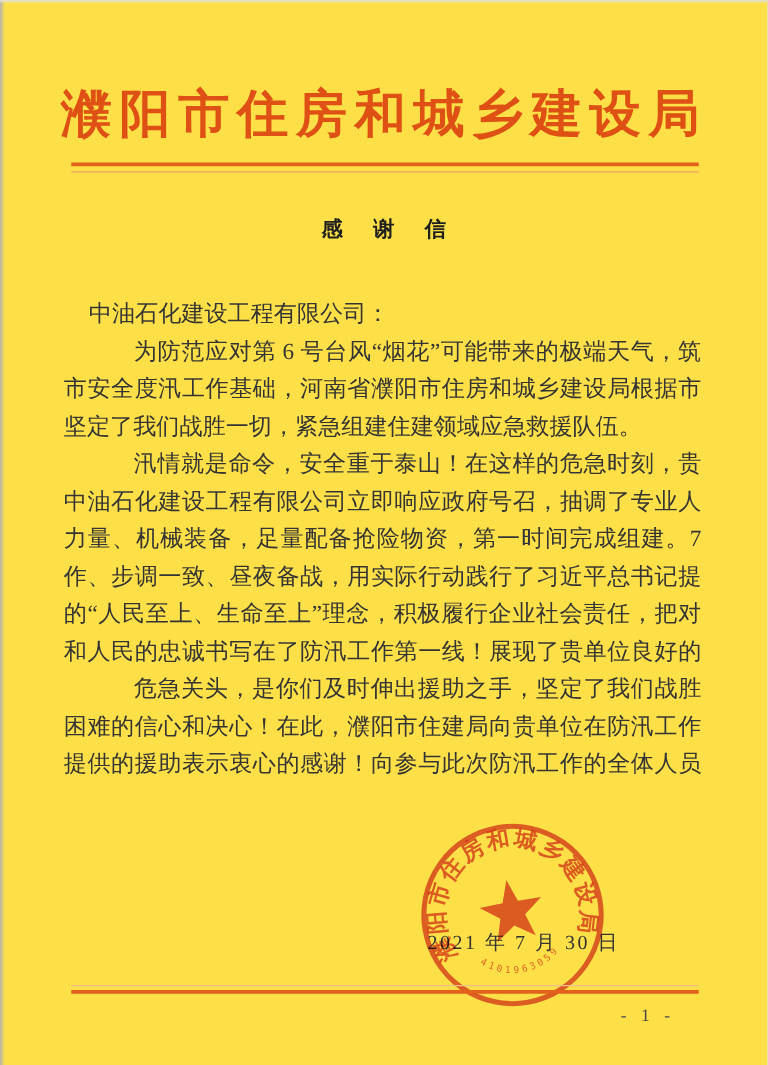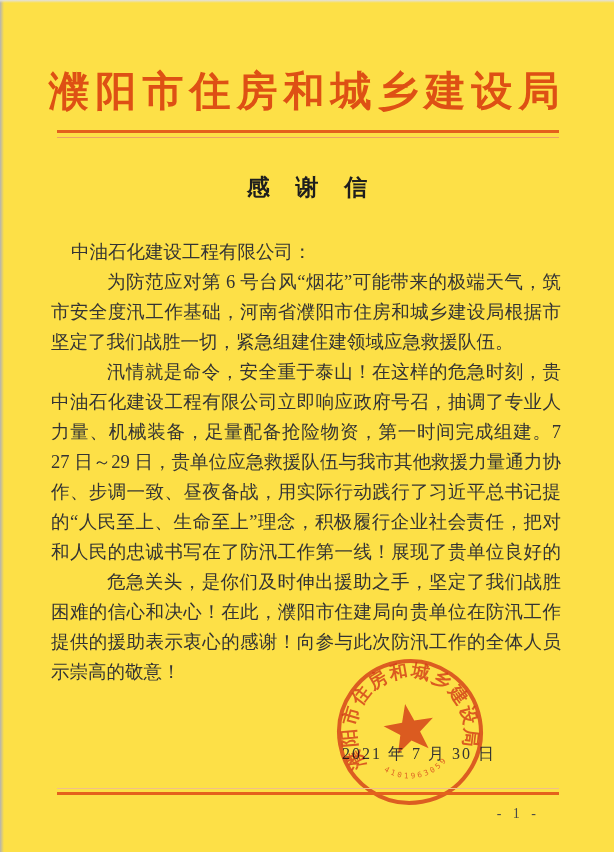--- a/index.html
+++ b/index.html
@@ -30,21 +30,21 @@
   }
   .rule{position:absolute;left:57px;width:502px;}
   .rule-top-thick{top:130px;height:3px;background:#e4611c;}
   .rule-top-thin{top:137px;height:1px;background:#efa265;}
   .rule-bot-thin{top:788px;height:1px;background:#f0c08a;}
   .rule-bot-thick{top:792px;height:3px;background:#e4611c;}
   .letter-title{
     position:absolute;top:172px;left:0;width:100%;
     margin:0;
     text-align:center;
-    font-size:23px;font-weight:bold;
+    font-size:17px;font-weight:bold;
     letter-spacing:10px;text-indent:10px;
     color:#1e1e1e;
   }
   .body-lines{
     position:absolute;left:51px;top:237px;width:510px;
     color:#343434;
   }
   .body-lines .line{
     height:30px;line-height:30px;
     font-size:18.5px;
@@ -93,28 +93,26 @@
   <h1 class="letter-title">感 谢 信</h1>
 
   <div class="body-lines" id="body-lines">
       <div class="line salut">中油石化建设工程有限公司：</div>
       <div class="line just indent">为防范应对第 6 号台风“烟花”可能带来的极端天气，筑牢全</div>
       <div class="line just">市安全度汛工作基础，河南省濮阳市住房和城乡建设局根据市防</div>
       <div class="line">坚定了我们战胜一切，紧急组建住建领域应急救援队伍。</div>
       <div class="line just indent">汛情就是命令，安全重于泰山！在这样的危急时刻，贵单位</div>
       <div class="line just">中油石化建设工程有限公司立即响应政府号召，抽调了专业人员</div>
       <div class="line just">力量、机械装备，足量配备抢险物资，第一时间完成组建。7 月</div>
-      <div class="line just">27 日～29 日，贵单位应急救援队伍与我市其他救援力量通力协</div>
       <div class="line just">作、步调一致、昼夜备战，用实际行动践行了习近平总书记提出</div>
       <div class="line just">的“人民至上、生命至上”理念，积极履行企业社会责任，把对党</div>
       <div class="line just">和人民的忠诚书写在了防汛工作第一线！展现了贵单位良好的企</div>
       <div class="line just indent">危急关头，是你们及时伸出援助之手，坚定了我们战胜一切</div>
       <div class="line just">困难的信心和决心！在此，濮阳市住建局向贵单位在防汛工作中</div>
       <div class="line just">提供的援助表示衷心的感谢！向参与此次防汛工作的全体人员表</div>
-      <div class="line">示崇高的敬意！</div>
     </div>
 
   <div class="letter-date">2021 年 7 月 30 日</div>
 
   <svg class="seal" viewBox="0 0 150 150" aria-hidden="true">
     <circle cx="75" cy="75" r="70" fill="none" stroke="#cf2b3a" stroke-width="4" stroke-opacity="0.8"></circle>
     <defs>
       <path id="sealTopArc" d="M 25,95 A 54,54 0 1 1 125,95" fill="none"></path>
       <path id="sealBottomArc" d="M 36,100 A 47,47 0 0 0 114,100" fill="none"></path>
     </defs>

